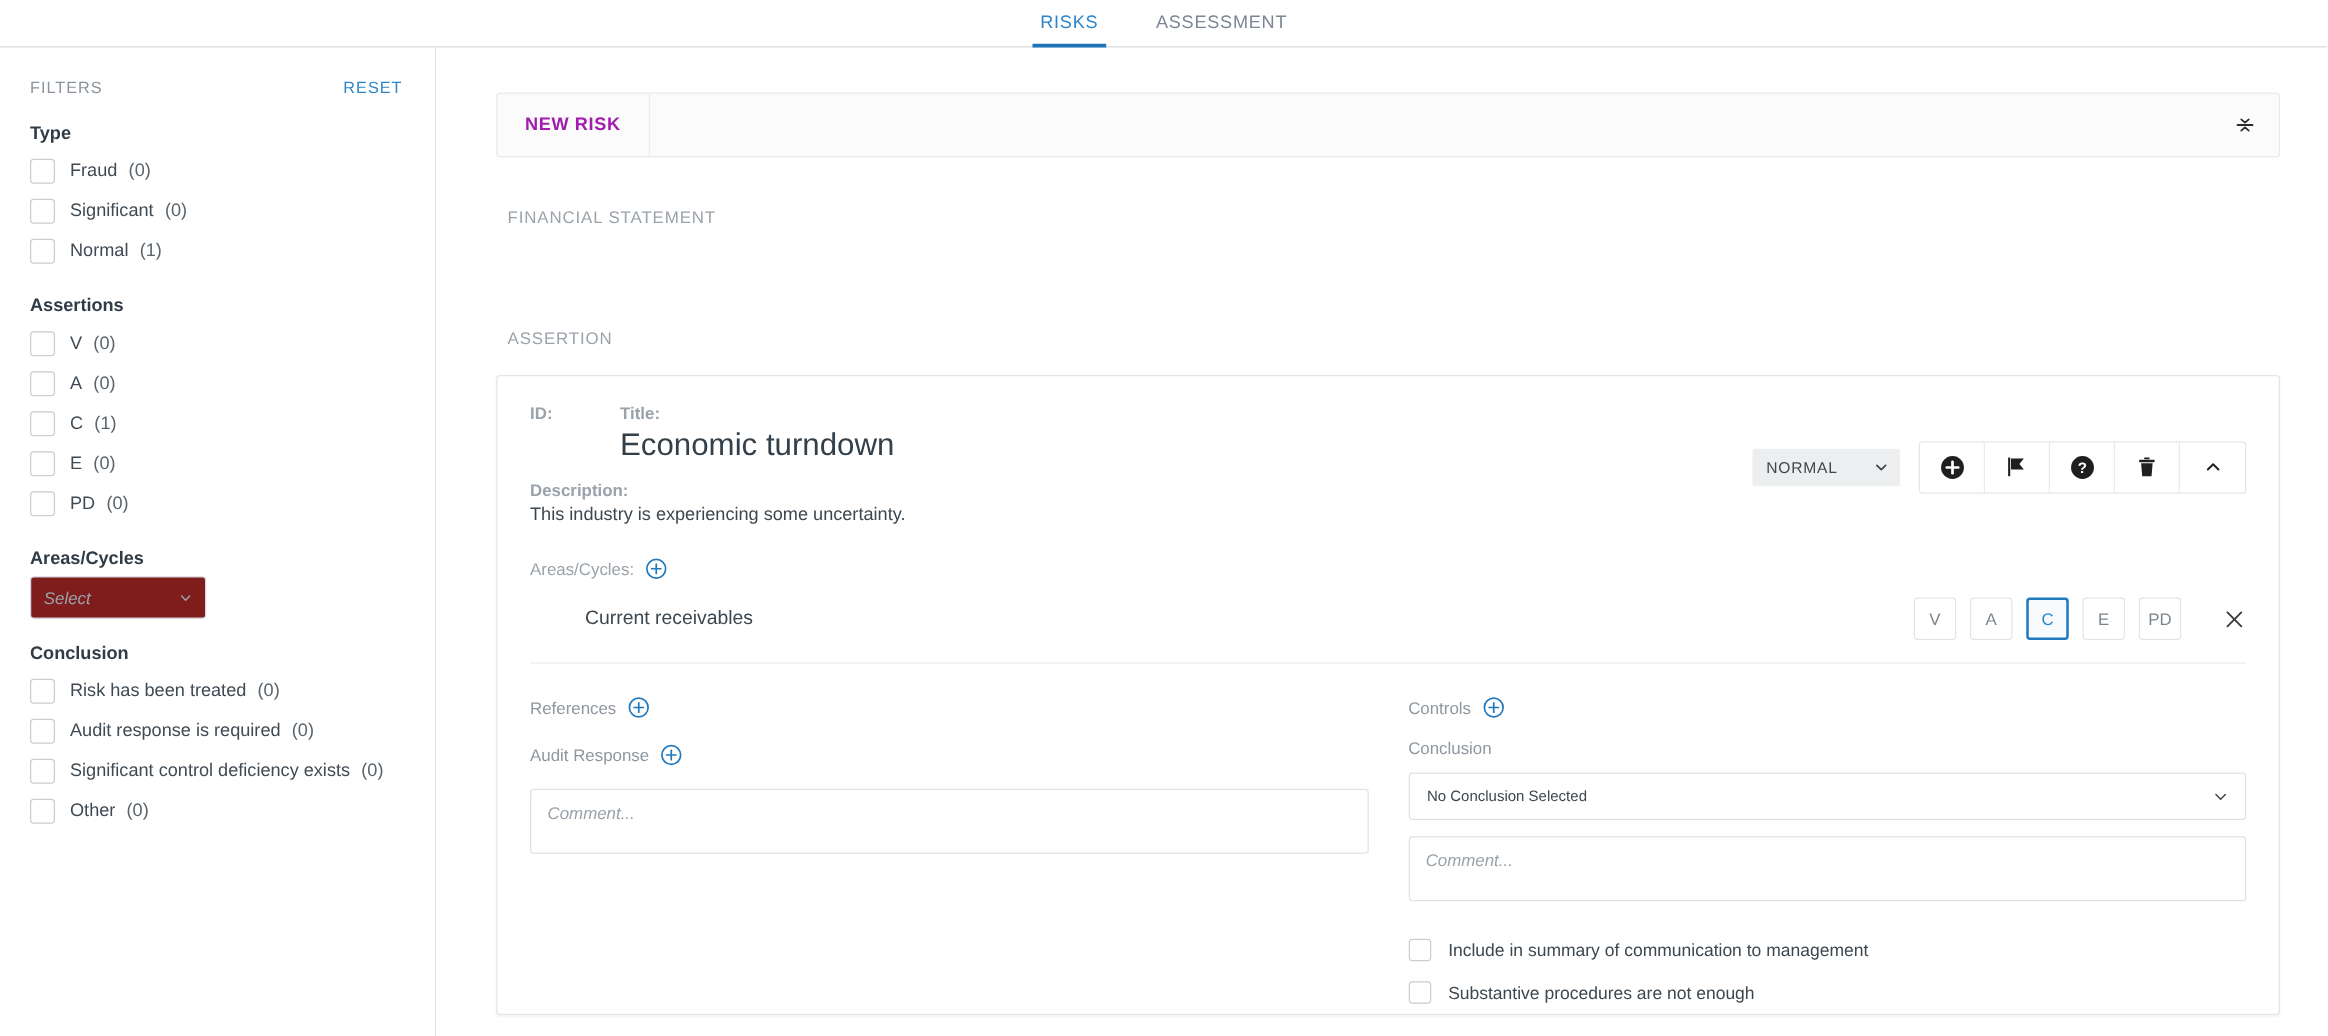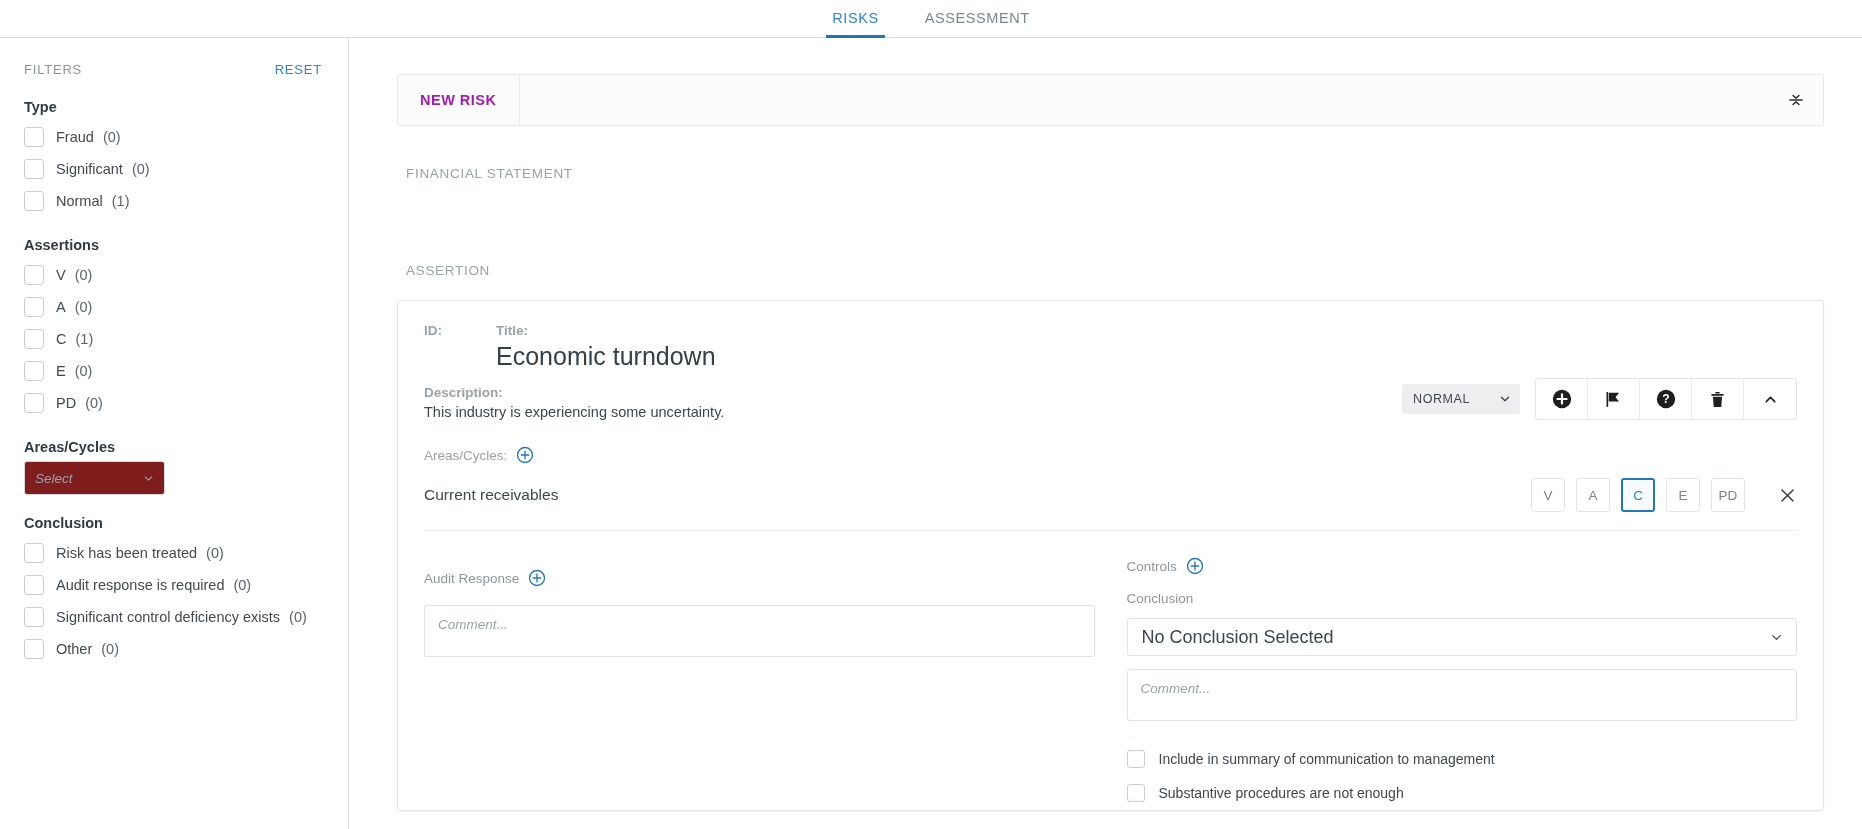--- a/index.html
+++ b/index.html
@@ -129,21 +129,21 @@
   .assertion-label { margin-bottom: 22px; }
 
   
   .risk-card {
     border: 1px solid #e3e6e9;
     border-radius: 3px;
     background: #fff;
     box-shadow: 0 1px 2px rgba(0,0,0,0.05);
     padding: 22px 26px 0 26px;
   }
-  .card-top { display: flex; align-items: flex-end; }
+  .card-top { display: flex; align-items: center; }
   .card-top-left { flex: 1 1 auto; }
   .meta-row { display: flex; }
   .meta-col-id { width: 72px; }
   .meta-k {
     font-size: 13.5px; font-weight: bold; color: #9aa2aa;
     display: block; margin-bottom: 4px;
   }
   .meta-v-title { font-size: 25px; color: #33404a; }
   .desc-block { margin-top: 14px; }
   .desc-v { font-size: 14.5px; color: #3d474f; margin-top: 3px; }
@@ -170,21 +170,21 @@
 
   .areas-head { display: flex; align-items: center; gap: 9px; margin-top: 26px; }
   .areas-k { font-size: 13.5px; color: #9aa2aa; }
   .plus-circle { cursor: pointer; display: flex; }
 
   .area-row {
     display: flex; align-items: center; justify-content: space-between;
     margin-top: 14px; padding-bottom: 18px;
     border-bottom: 1px solid #eceef0;
   }
-  .area-name { font-size: 15.5px; color: #3d474f; }
+  .area-name { font-size: 15.5px; color: #3d474f; margin-left: 44px; }
   .assert-btns { display: flex; align-items: center; gap: 11px; }
   .assert-btn {
     width: 34px; height: 34px;
     border: 1px solid #e1e5e8; border-radius: 3px;
     background: #fff; color: #7b858e; font-size: 13.5px;
     display: flex; align-items: center; justify-content: center;
     cursor: pointer; font-family: inherit;
   }
   .assert-btn.on {
     border: 2px solid #2078bd; color: #2e86c8; background: #f7fbfe;
@@ -204,21 +204,21 @@
     font-style: italic; color: #9aa2aa; resize: none;
   }
   .ta::placeholder { color: #9aa2aa; font-style: italic; }
   .concl-select {
     width: 100%; height: 38px;
     border: 1px solid #dfe3e6; border-radius: 3px;
     background: #fff; display: flex; align-items: center;
     justify-content: space-between; padding: 0 12px 0 14px;
     cursor: pointer; margin-bottom: 13px;
   }
-  .concl-select span { font-size: 18px; color: #3d474f; }
+  .concl-select span { font-size: 12px; color: #3d474f; }
   .gap-sm { height: 12px; }
   .gap-md { height: 14px; }
   .bottom-checks { margin-top: 17px; }
   .bc-row { display: flex; align-items: center; height: 34px; cursor: pointer; }
   .bc-box {
     width: 18px; height: 18px; border: 1px solid #c8ced4;
     border-radius: 3px; background: #fff; flex: 0 0 18px; margin-right: 14px;
   }
   .bc-label { font-size: 14px; color: #3d474f; }
 </style>
@@ -438,20 +438,30 @@
               <line x1="5" y1="5" x2="19" y2="19"></line>
               <line x1="19" y1="5" x2="5" y2="19"></line>
             </svg>
           </span>
         </div>
       </div>
 
       <div class="two-col">
 
         <div class="col">
+          <div class="field-head">
+            <span class="field-k">References</span>
+            <span class="plus-circle">
+              <svg width="18" height="18" viewBox="0 0 24 24">
+                <circle cx="12" cy="12" r="10" fill="none" stroke="#2078bd" stroke-width="1.8"></circle>
+                <line x1="12" y1="7" x2="12" y2="17" stroke="#2078bd" stroke-width="1.8" stroke-linecap="round"></line>
+                <line x1="7" y1="12" x2="17" y2="12" stroke="#2078bd" stroke-width="1.8" stroke-linecap="round"></line>
+              </svg>
+            </span>
+          </div>
 
           <div class="gap-sm"></div>
 
           <div class="field-head">
             <span class="field-k">Audit Response</span>
             <span class="plus-circle">
               <svg width="18" height="18" viewBox="0 0 24 24">
                 <circle cx="12" cy="12" r="10" fill="none" stroke="#2078bd" stroke-width="1.8"></circle>
                 <line x1="12" y1="7" x2="12" y2="17" stroke="#2078bd" stroke-width="1.8" stroke-linecap="round"></line>
                 <line x1="7" y1="12" x2="17" y2="12" stroke="#2078bd" stroke-width="1.8" stroke-linecap="round"></line>

